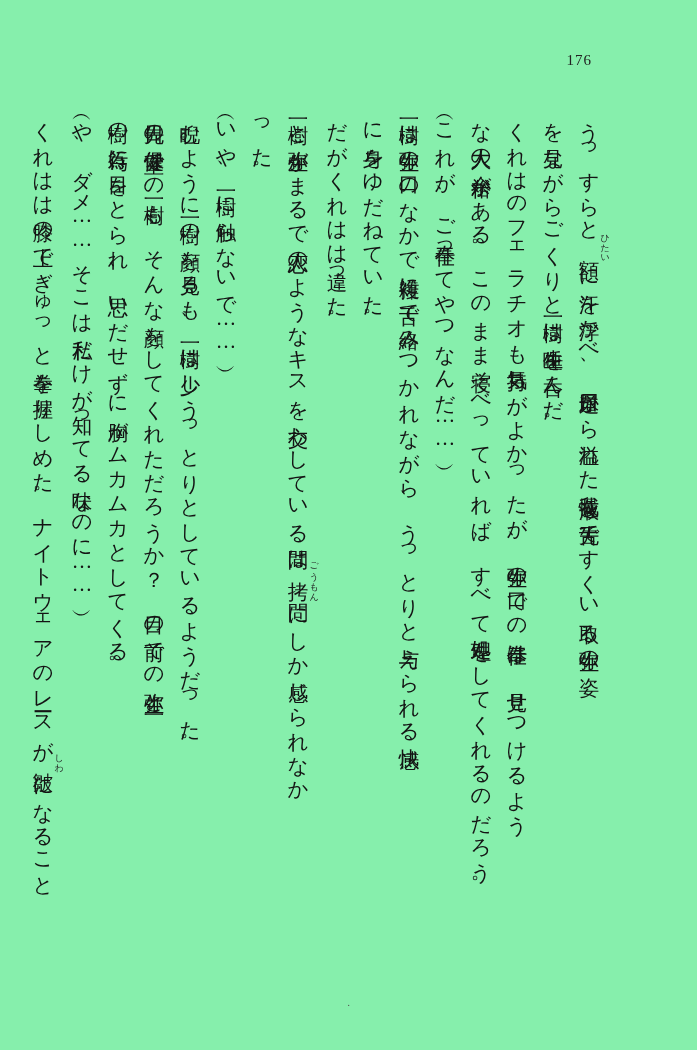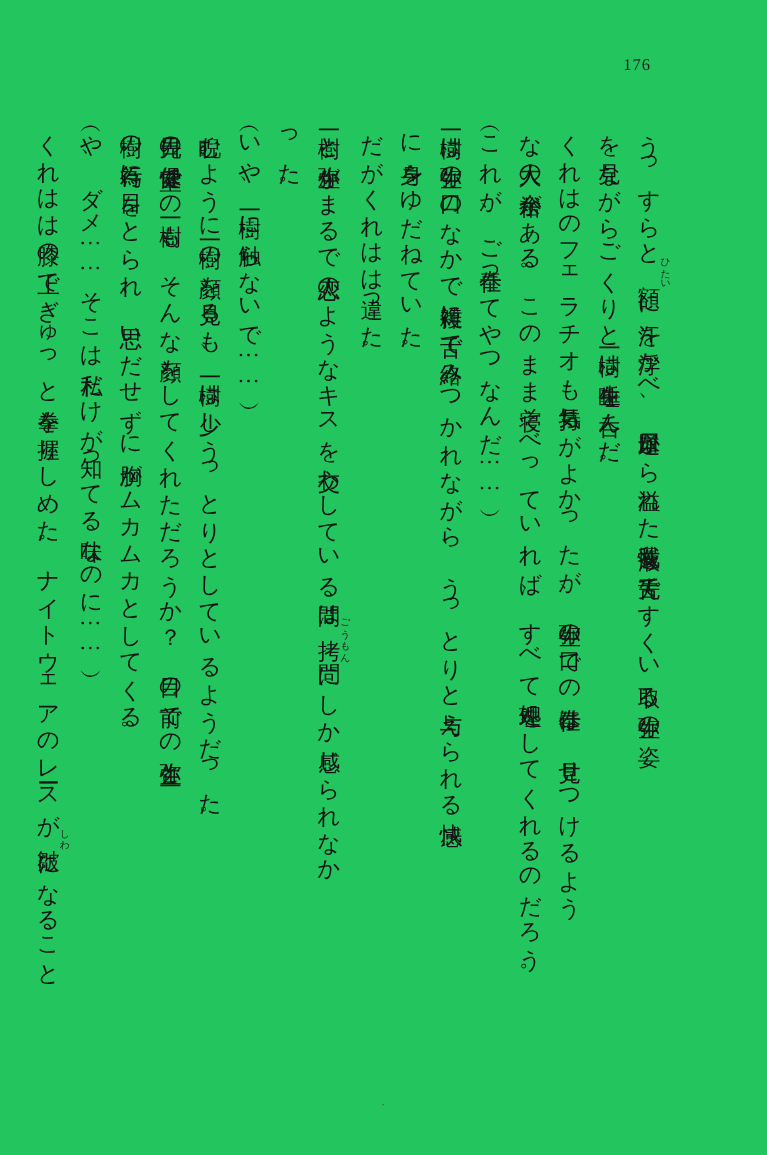--- a/index.html
+++ b/index.html
@@ -13,21 +13,21 @@
     position: relative;
     font-family: "Liberation Serif", "DejaVu Serif", serif;
     color: #1a1a1a;
     overflow: hidden;
   }
   #page {
     position: absolute;
     left: 0; top: 0;
     width: 697px;
     height: 1050px;
-    background: #22c55e;
+    background: #86efac;
   }
   
   #page-number {
     position: absolute;
     top: 52px;
     right: 105px;
     font-size: 15px;
     letter-spacing: 1px;
     color: #222;
     font-family: "Liberation Serif", "DejaVu Serif", serif;

